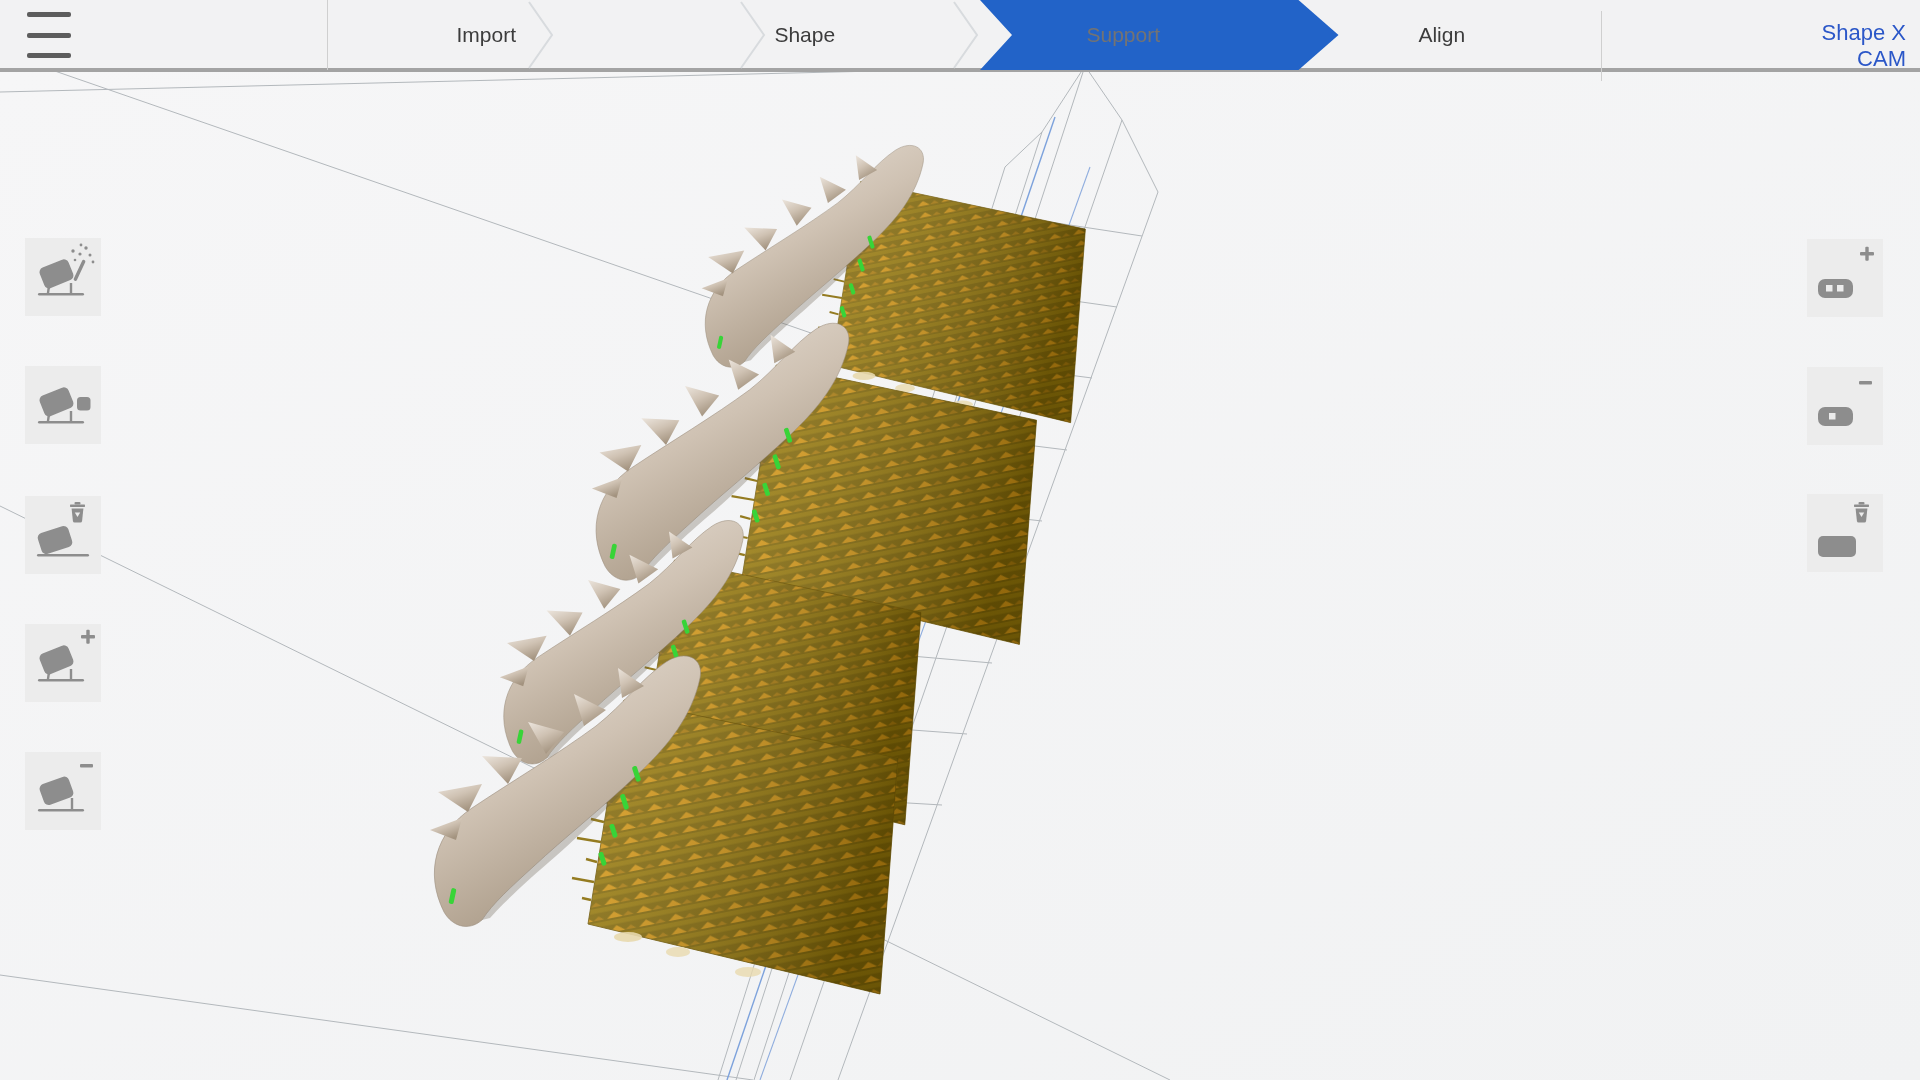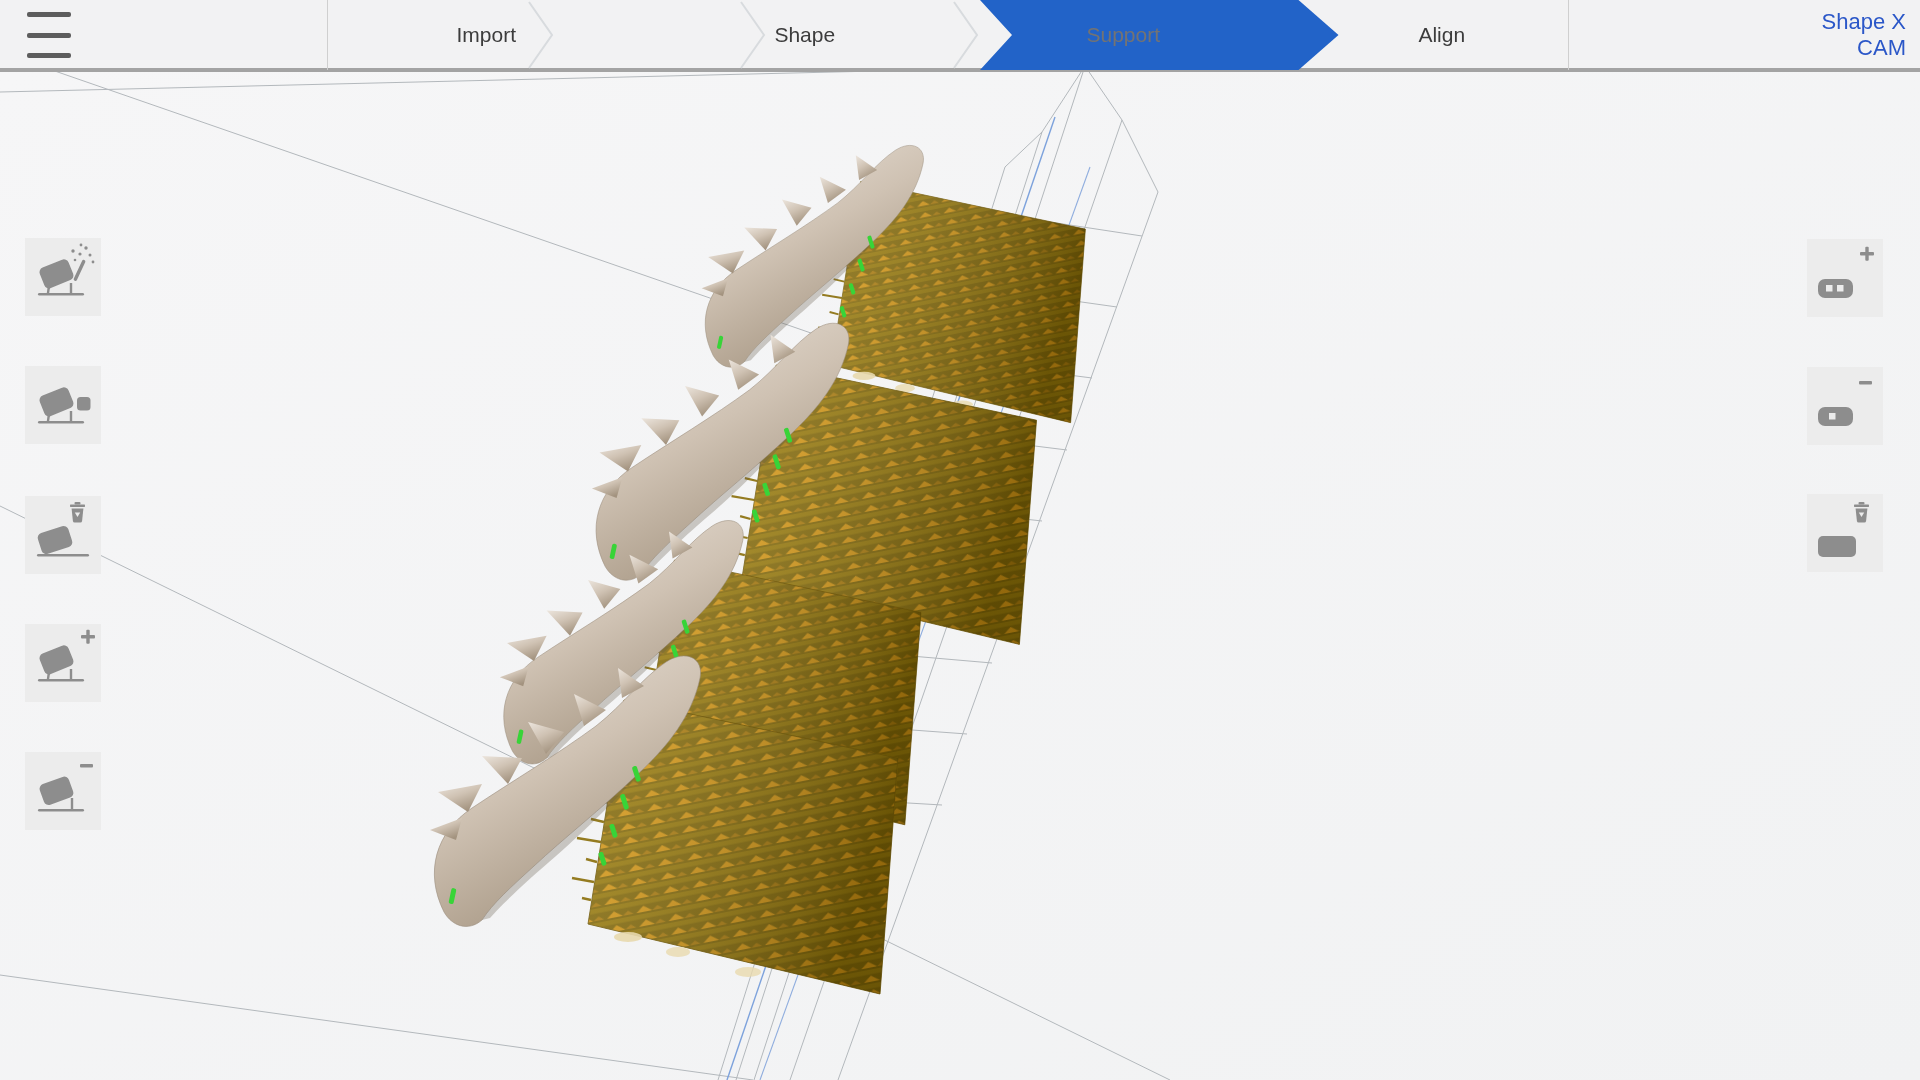--- a/index.html
+++ b/index.html
@@ -19,21 +19,21 @@
   .step { flex:1 1 0; position:relative; display:flex; align-items:center; justify-content:center;
     font-size:21px; color:#3c3c3c; cursor:pointer; }
   .step .lbl { position:relative; z-index:3; }
   .step.active { color:#737373; }
   .step.active .arrow { position:absolute; top:0; bottom:0; left:16px; right:-56px;
     background:#2263c8; z-index:2;
     clip-path:polygon(0 0, calc(100% - 40px) 0, 100% 50%, calc(100% - 40px) 100%, 0 100%, 32px 50%); }
   .step.active .lbl { z-index:3; }
   .chev { position:absolute; top:0; height:70px; width:30px; z-index:1; pointer-events:none; }
 
-  .logo { position:absolute; right:0; top:0; width:352px; height:70px; border-left:1px solid #cfcfcf;
+  .logo { position:absolute; right:0; top:11px; width:319px; height:70px; border-left:1px solid #cfcfcf;
     display:flex; flex-direction:column; align-items:flex-end; justify-content:center;
     padding-right:14px; color:#2b57c8; font-size:22px; line-height:1.2; }
 
   
   .toolbtn { position:absolute; width:76px; height:78px; background:#ececec; border:none;
     cursor:pointer; z-index:15; padding:0; }
   .toolbtn svg { display:block; }
   .tb-l { left:25px; }
   .tb-r { left:1807px; }
 

